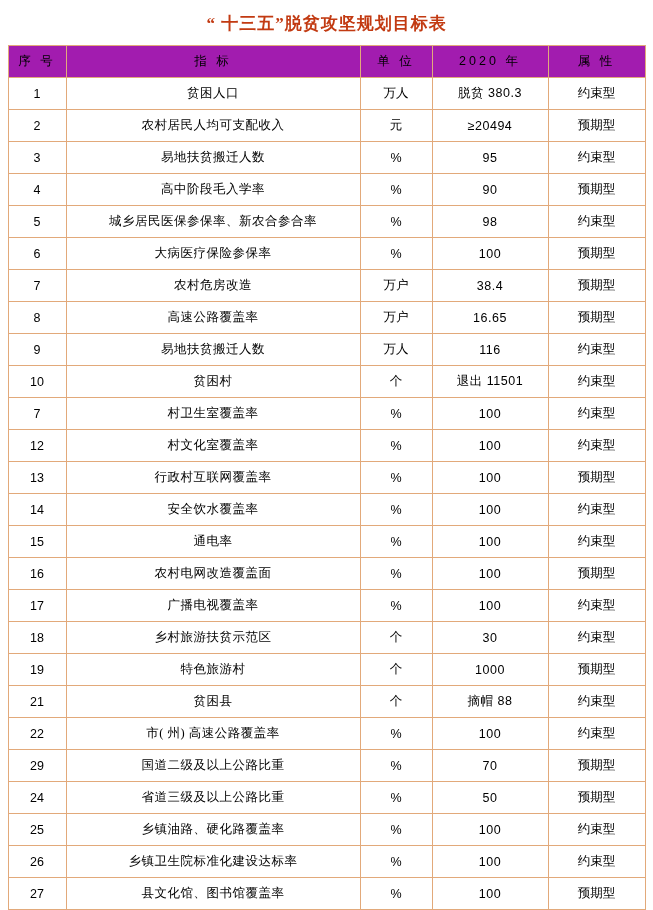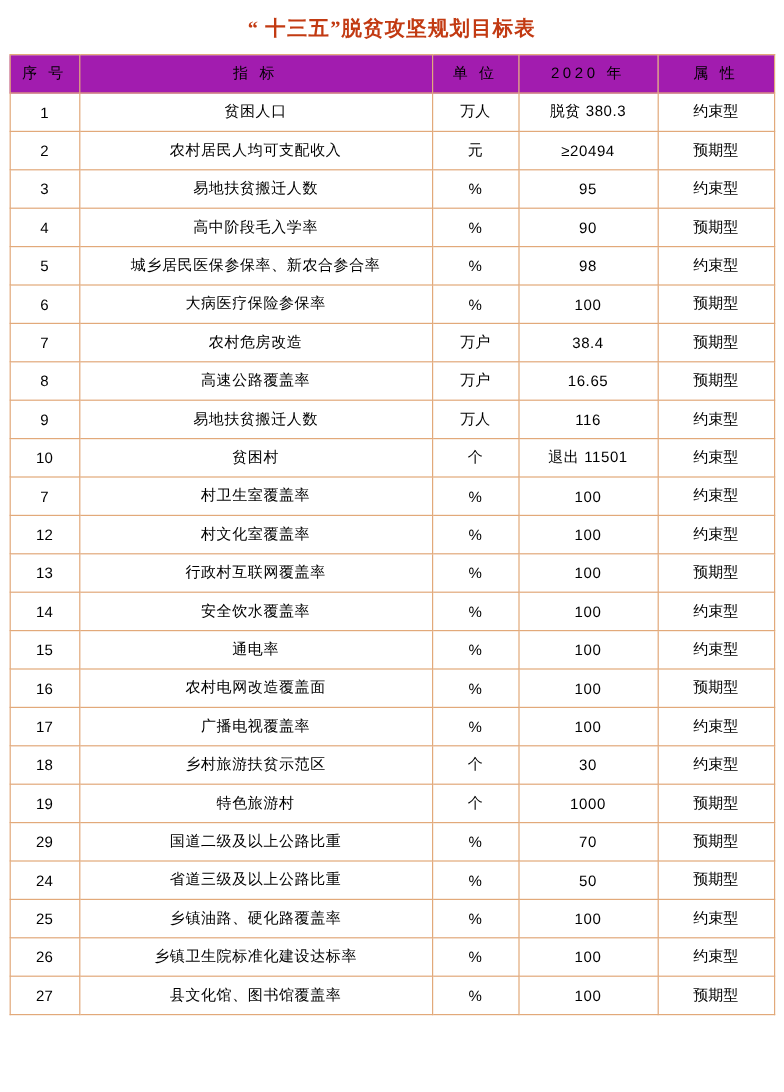--- a/index.html
+++ b/index.html
@@ -217,20 +217,34 @@
           <td>约束型</td>
         </tr>
         <tr>
           <td>19</td>
           <td class="indicator">特色旅游村</td>
           <td>个</td>
           <td class="value">1000</td>
           <td>预期型</td>
         </tr>
         <tr>
+          <td>21</td>
+          <td class="indicator">贫困县</td>
+          <td>个</td>
+          <td class="value">摘帽 88</td>
+          <td>约束型</td>
+        </tr>
+        <tr>
+          <td>22</td>
+          <td class="indicator">市( 州) 高速公路覆盖率</td>
+          <td>%</td>
+          <td class="value">100</td>
+          <td>约束型</td>
+        </tr>
+        <tr>
           <td>29</td>
           <td class="indicator">国道二级及以上公路比重</td>
           <td>%</td>
           <td class="value">70</td>
           <td>预期型</td>
         </tr>
         <tr>
           <td>24</td>
           <td class="indicator">省道三级及以上公路比重</td>
           <td>%</td>

